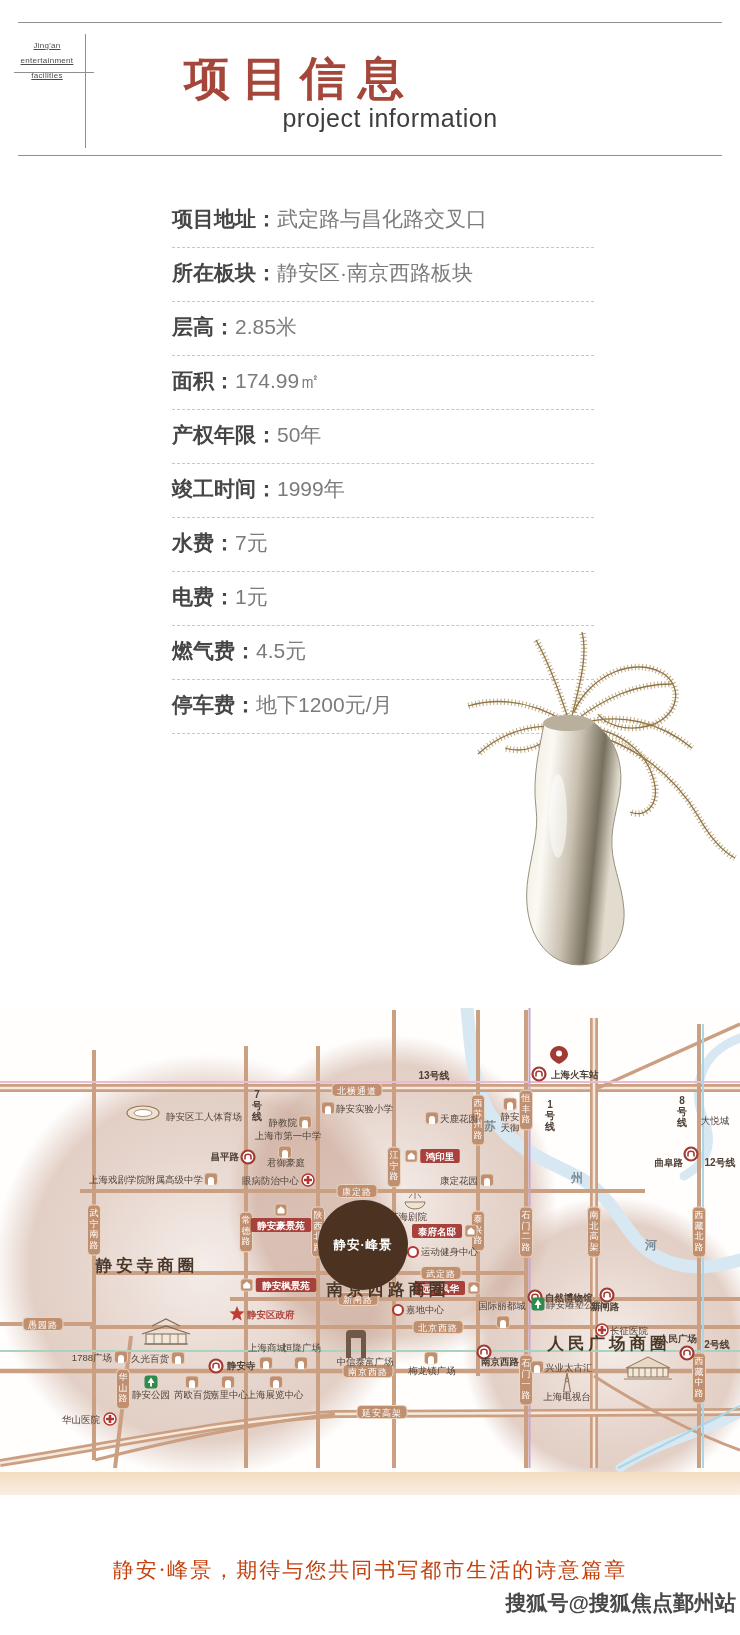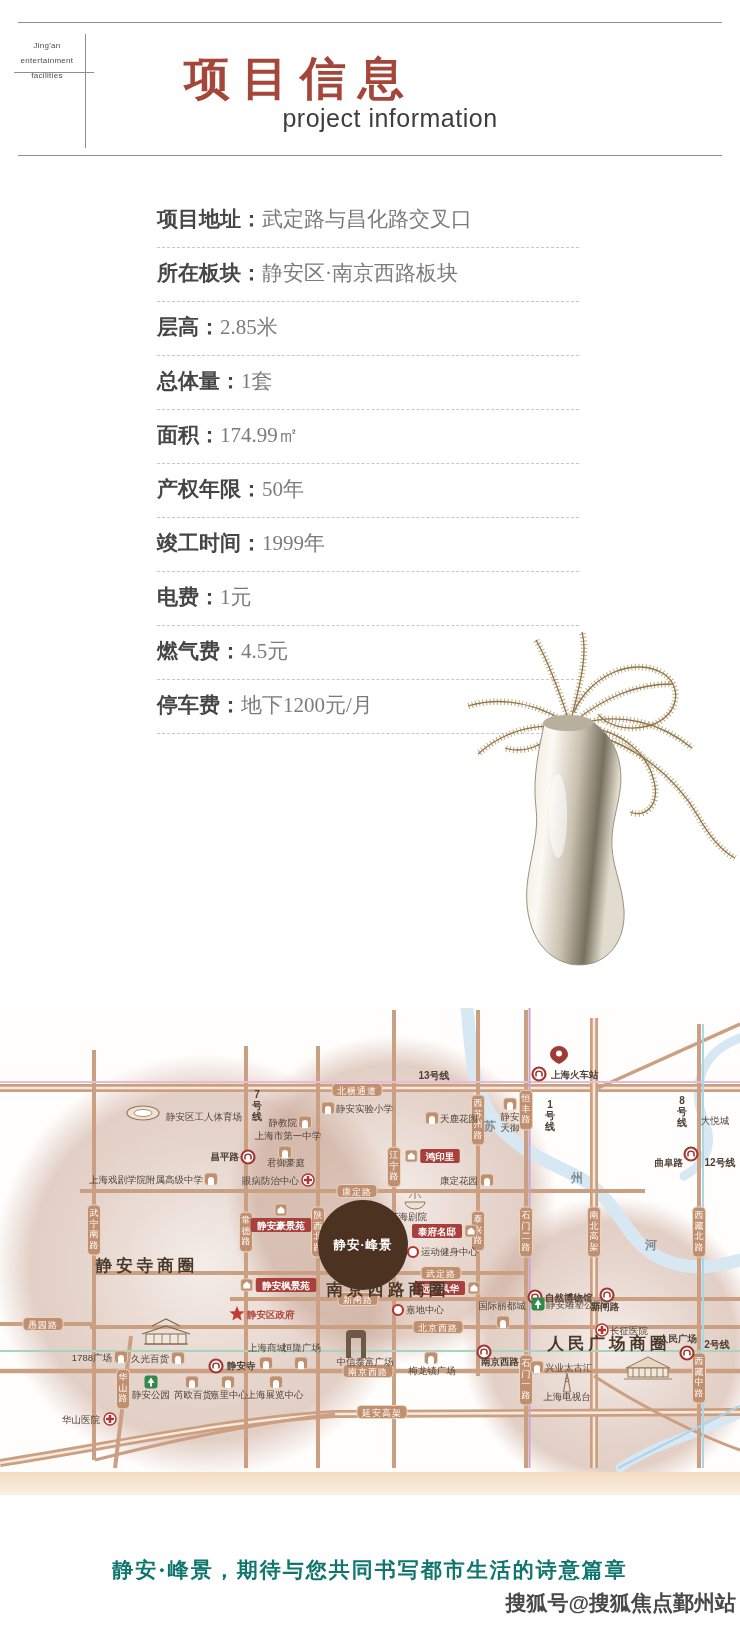--- a/index.html
+++ b/index.html
@@ -1,42 +1,42 @@
 <!DOCTYPE html>
 <html><head>
 <meta charset="utf-8">
 <style>
   html,body{margin:0;padding:0;}
   body{width:740px;height:1635px;position:relative;background:#ffffff;overflow:hidden;
        font-family:"Liberation Sans",sans-serif;}
   
   .rule{position:absolute;left:18px;width:704px;height:0;border-top:1px solid #8f8f8f;}
   .corner-text{position:absolute;left:12px;top:38px;width:70px;text-align:center;
-       font-size:8px;color:#4c4c4c;line-height:15px;letter-spacing:.3px;}
+       font-size:8px;color:#4c4c4c;line-height:15px;letter-spacing:.3px;text-decoration:underline;}
   .corner-vline{position:absolute;left:85px;top:34px;width:1px;height:114px;background:#8f8f8f;}
   .corner-hline{position:absolute;left:14px;top:72px;width:80px;height:1px;background:#8f8f8f;}
   .page-title{position:absolute;left:0;top:48px;width:588px;text-align:center;
        font-family:"DejaVu Serif","Liberation Serif",serif;font-weight:bold;
        font-size:46px;color:#A4473A;letter-spacing:12px;text-indent:12px;}
   .page-subtitle{position:absolute;left:0;top:104px;width:740px;text-align:center;
        font-size:25px;color:#3E3E3E;letter-spacing:.5px;padding-left:20px;}
   
-  .info-list{position:absolute;left:157px;top:194px;width:422px;font-family:Liberation Serif, serif;}
+  .info-list{position:absolute;left:172px;top:194px;width:422px;}
   .info-row{height:54px;box-sizing:border-box;padding-top:11px;
        border-bottom:1px dashed #c7c7c7;font-size:21px;white-space:nowrap;}
   .info-label{font-weight:bold;color:#464646;}
   .info-value{color:#7b7b7b;}
   
   .vase-wrap{position:absolute;left:440px;top:626px;width:300px;height:372px;z-index:5;}
   
   .map-wrap{position:absolute;left:0;top:1008px;width:740px;height:487px;background:#fffefd;}
   
   .tagline{position:absolute;left:0;top:1556px;width:740px;text-align:center;
-       font-family:"DejaVu Serif","Liberation Serif",serif;font-weight:bold;
-       font-size:21px;letter-spacing:2px;color:#0f766e;}
+       font-family:"DejaVu Serif","Liberation Serif",serif;font-weight:normal;
+       font-size:21px;letter-spacing:2px;color:#c2410c;}
   .watermark{position:absolute;right:4px;top:1589px;font-size:21px;font-weight:bold;color:#484848;
        text-shadow:-1px -1px 0 #fff,1px -1px 0 #fff,-1px 1px 0 #fff,1px 1px 0 #fff,0 0 3px #fff;}
 </style>
 </head>
 <body>
 
 <div>
   <div class="rule" style="top:22px"></div>
   <div class="corner-text">
     <div>Jing'an</div>
@@ -46,24 +46,24 @@
   <div class="corner-vline"></div>
   <div class="page-title">项目信息</div>
   <div class="page-subtitle">project information</div>
   <div class="rule" style="top:155px"></div>
 </div>
 
 <div class="info-list" id="info-list">
     <div class="info-row"><span class="info-label">项目地址：</span><span class="info-value">武定路与昌化路交叉口</span></div>
     <div class="info-row"><span class="info-label">所在板块：</span><span class="info-value">静安区·南京西路板块</span></div>
     <div class="info-row"><span class="info-label">层高：</span><span class="info-value">2.85米</span></div>
-    <div class="info-row"><span class="info-label">总体量：</span><span class="info-value">1套</span></div>
     <div class="info-row"><span class="info-label">面积：</span><span class="info-value">174.99㎡</span></div>
     <div class="info-row"><span class="info-label">产权年限：</span><span class="info-value">50年</span></div>
     <div class="info-row"><span class="info-label">竣工时间：</span><span class="info-value">1999年</span></div>
+    <div class="info-row"><span class="info-label">水费：</span><span class="info-value">7元</span></div>
     <div class="info-row"><span class="info-label">电费：</span><span class="info-value">1元</span></div>
     <div class="info-row"><span class="info-label">燃气费：</span><span class="info-value">4.5元</span></div>
     <div class="info-row"><span class="info-label">停车费：</span><span class="info-value">地下1200元/月</span></div>
   </div>
 
 <div class="vase-wrap">
 <svg width="300" height="372" viewBox="0 0 300 372">
   <defs>
     <linearGradient id="vaseg" x1="0" y1="0" x2="1" y2="0.25">
       <stop offset="0" stop-color="#EDE8DC"></stop>

